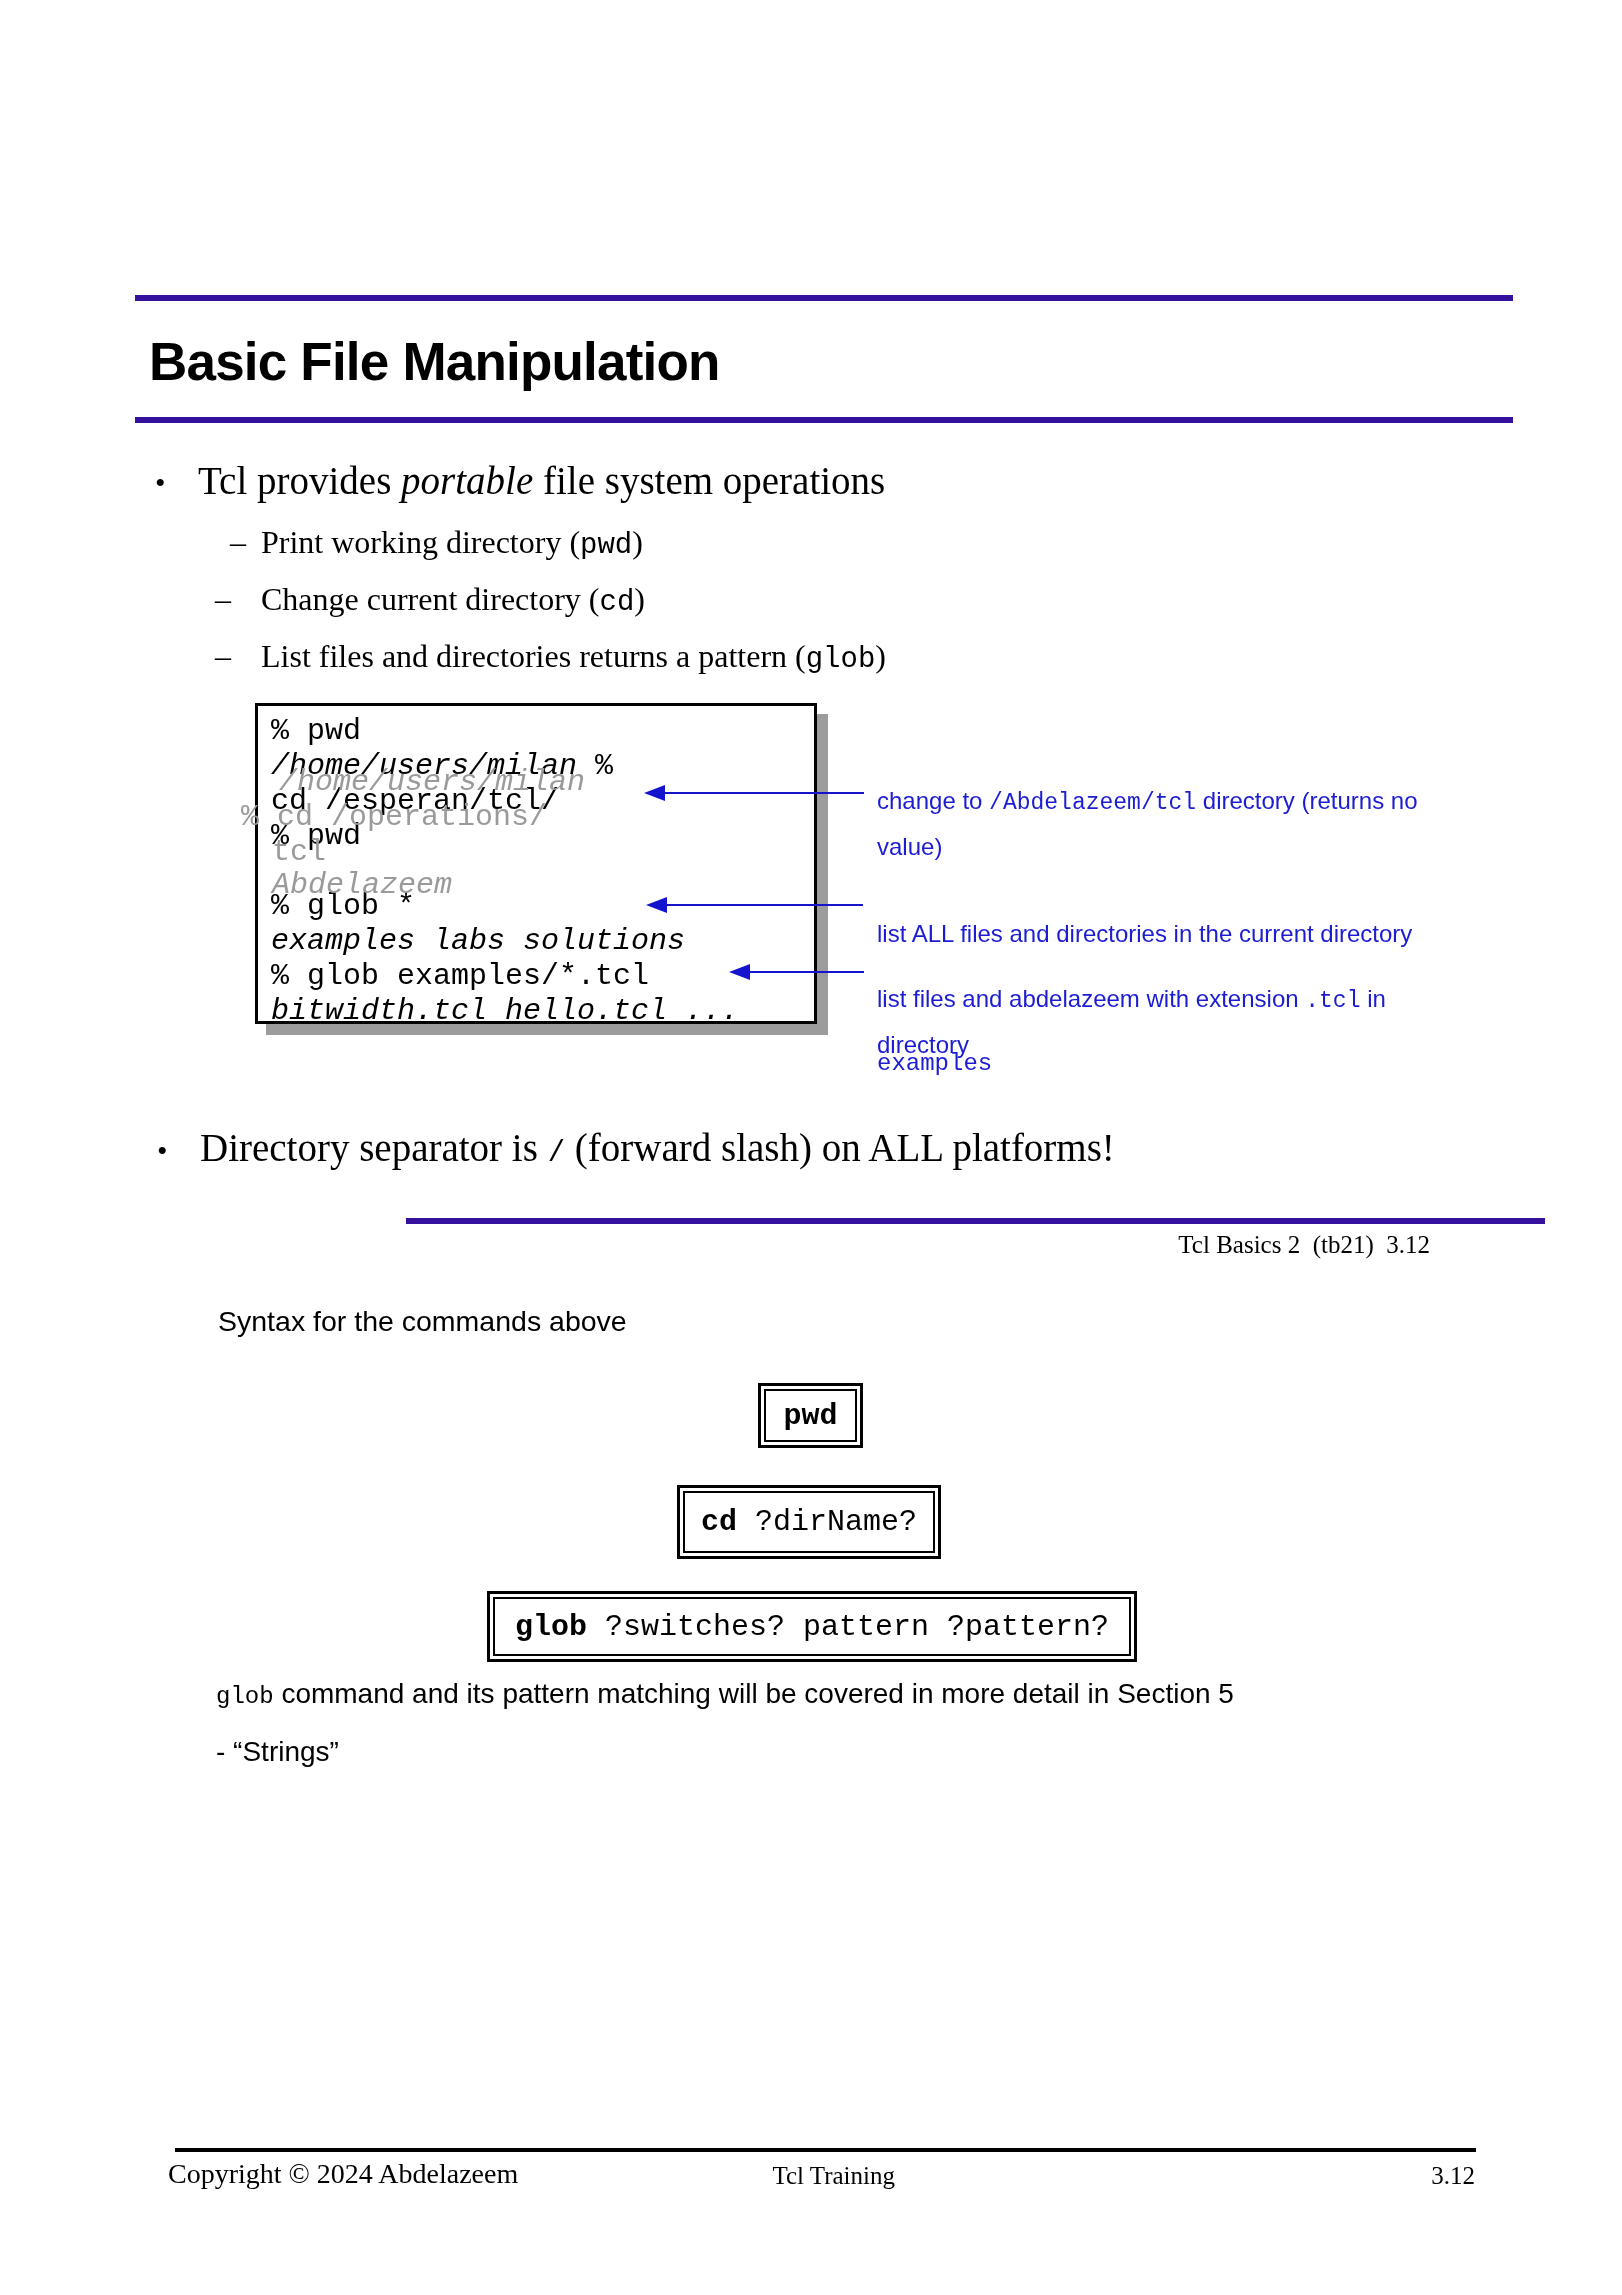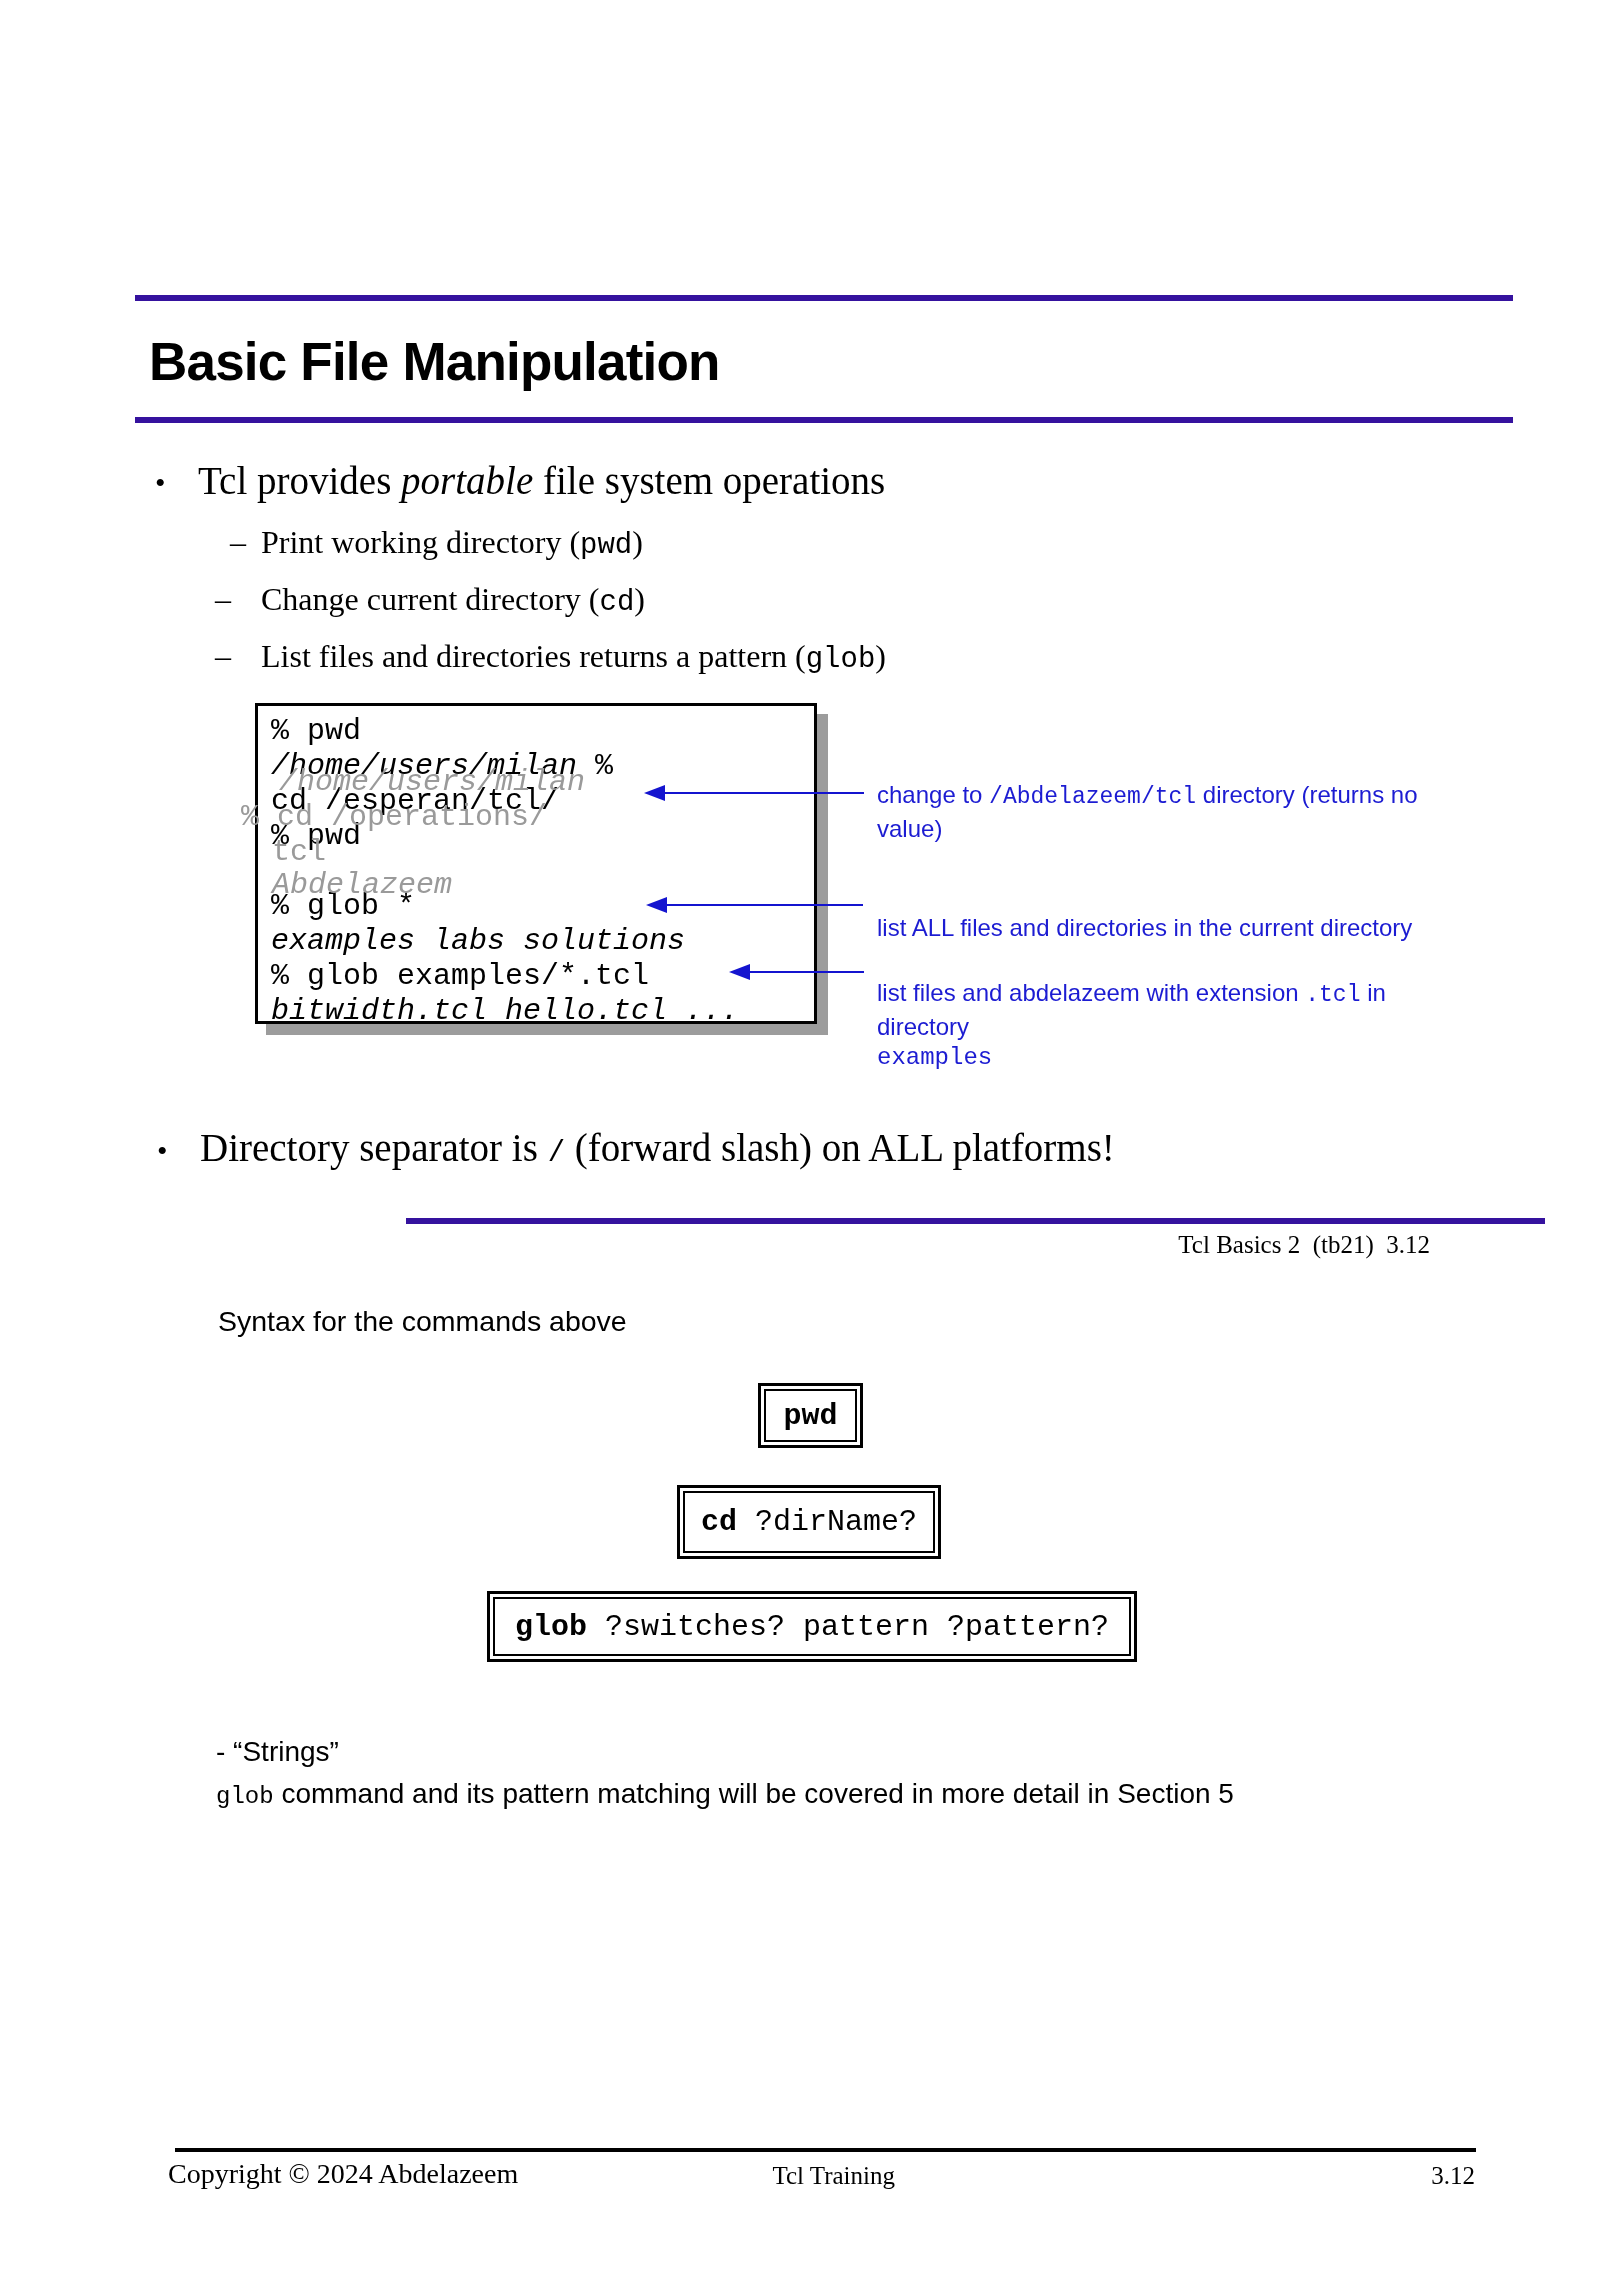--- a/index.html
+++ b/index.html
@@ -43,38 +43,38 @@
   #g2 { left:241px; top:800px; }
   #g3 { left:272px; top:835px; }
   #g4 { left:272px; top:868px; }
 
   
   .aline { position:absolute; height:2.4px; background:#1414cf; }
   .ahead { position:absolute; width:0; height:0; border-top:8.7px solid transparent; border-bottom:8.7px solid transparent; border-right:21.4px solid #1414cf; }
   #a1-line { left:664px; top:792px; width:200px; }  #a1-head { left:644px; top:785px; }
   #a2-line { left:665px; top:904px; width:198px; }  #a2-head { left:646px; top:897px; }
   #a3-line { left:749px; top:971px; width:115px; }  #a3-head { left:729px; top:964px; }
-  .ann { position:absolute; left:877px; color:#1c1cd2; font-size:24px; line-height:32px; white-space:pre-wrap; width:570px; }
+  .ann { position:absolute; left:877px; color:#1c1cd2; font-size:24px; line-height:44px; white-space:pre-wrap; width:570px; }
   .ann .mono { font-size:23px; }
   #ann1 { top:779px; }
   #ann2 { top:912px; }
   #ann3 { top:977px; }
   #ann4 { top:1042px; font-family:"Liberation Mono", monospace; font-size:24px; }
 
   
   #slide-ref { left:1109px; top:1231px; width:321px; text-align:right; font-size:25px; white-space:pre; }
   #syntax-heading { left:218px; top:1305px; font-size:28.5px; }
   .synbox { position:absolute; border:3.2px solid #000; padding:3.2px; background:#fff; }
   .synbox .inner { width:100%; height:100%; border:2.4px solid #000; display:flex; align-items:center; justify-content:center; font-family:"Liberation Mono", monospace; font-size:30px; white-space:pre; }
   .synbox .kw { font-weight:bold; }
   #box-pwd  { left:758px; top:1383px; width:105px; height:65px; }
   #box-cd   { left:677px; top:1485px; width:264px; height:74px; }
   #box-glob { left:487px; top:1591px; width:650px; height:71px; }
 
-  #note-line1 { left:216px; top:1778px; font-size:28px; white-space:pre; }
+  #note-line1 { left:216px; top:1678px; font-size:28px; white-space:pre; }
   #note-line1 .mono { font-size:24px; }
   #note-line2 { left:216px; top:1736px; font-size:28px; white-space:pre; }
 
   
   #footer-line { left:175px; top:2148px; width:1301px; height:4px; background:#000; }
   .footer-text { font-family:"Liberation Serif", serif; }
   #footer-copyright { left:168px; top:2158px; font-size:28px; }
   #footer-center { left:634px; top:2162px; width:261px; text-align:right; font-size:25px; }
   #footer-page { left:1386px; top:2162px; width:89px; text-align:right; font-size:25px; }
 </style>

